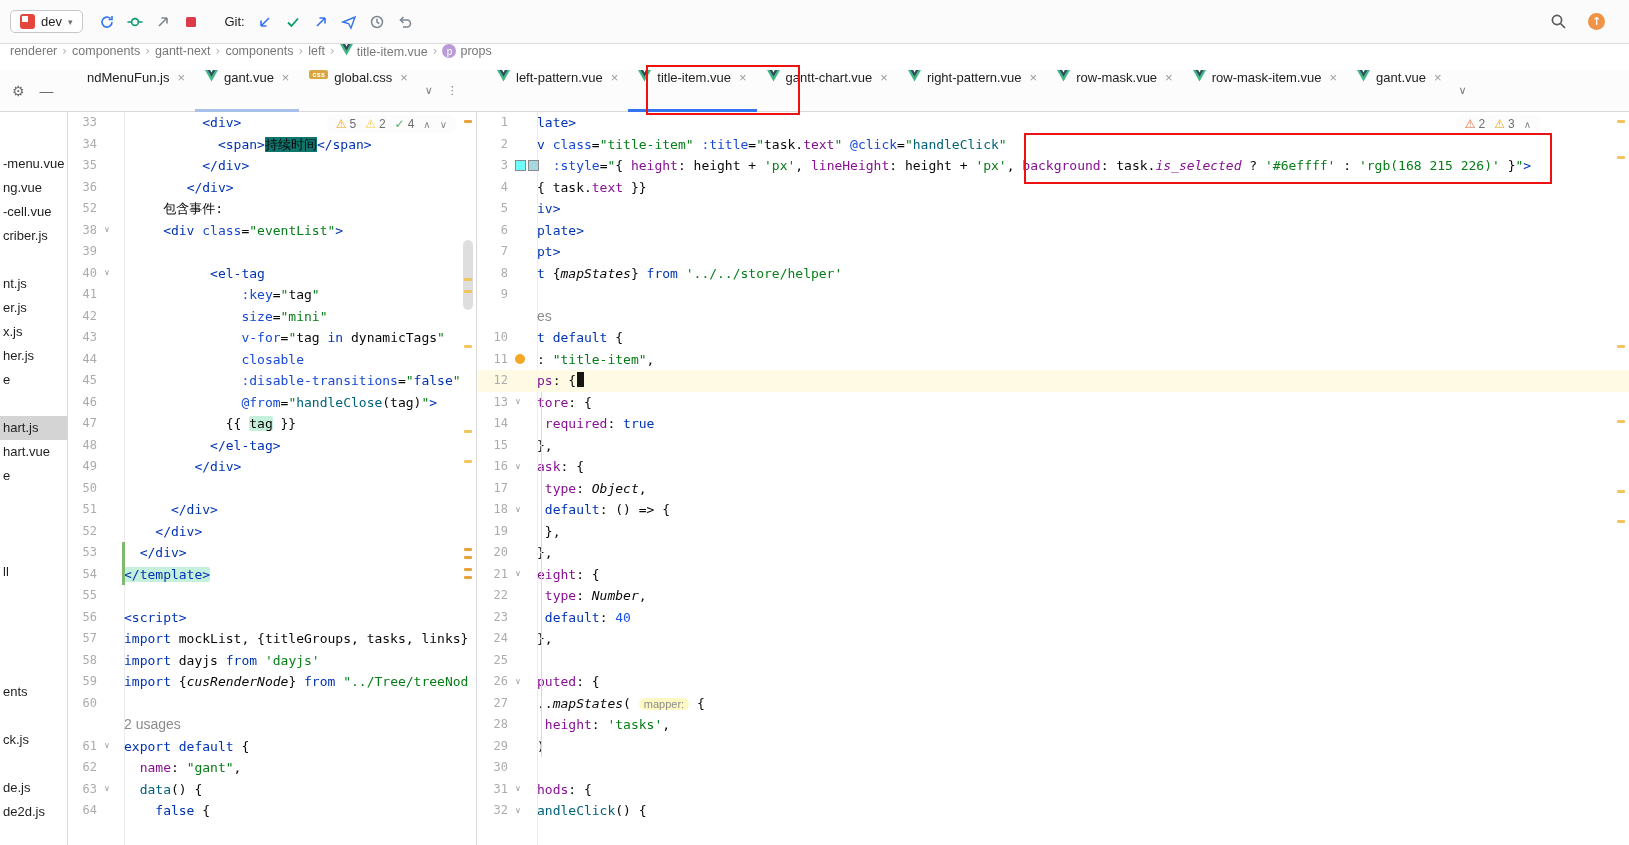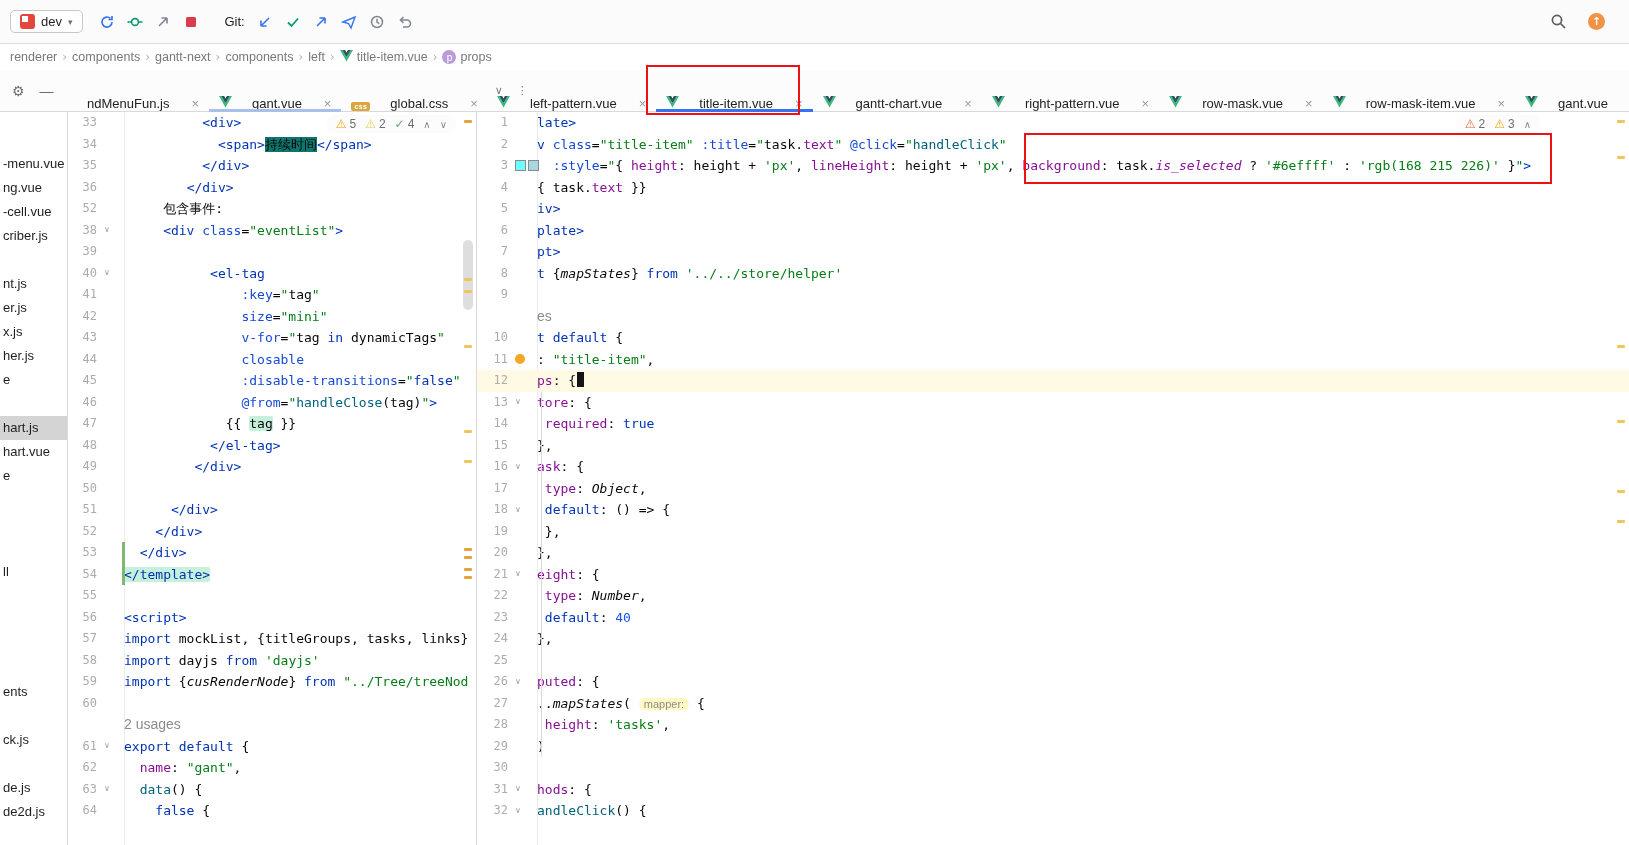--- a/index.html
+++ b/index.html
@@ -14,33 +14,33 @@
   .logo{width:15px;height:15px;background:#e5463b;border-radius:3px;position:relative;flex:none}
   .logo::after{content:"";position:absolute;left:2px;top:2px;width:6px;height:6px;background:#fff}
   .chev-dn{font-size:9px;color:#6e6e6e}
   .tbi{width:28px;height:28px;display:flex;align-items:center;justify-content:center;border-radius:4px;flex:none}
   .gitlabel{color:#222;font-size:13px;margin:0 6px 0 20px}
   .tb-right{margin-left:auto;display:flex;gap:16px;align-items:center;padding-right:14px}
   .upd-circle{width:17px;height:17px;border-radius:50%;background:#f09347;color:#fff;display:flex;
               align-items:center;justify-content:center;font-size:11px;font-weight:bold}
 
   
-  .breadcrumbs{height:26px;display:flex;align-items:center;padding:0 6px;font-size:12.5px;color:#787878;background:#fff}
+  .breadcrumbs{height:26px;display:flex;align-items:flex-start;padding:0 6px;font-size:12.5px;color:#787878;background:#fff}
   .bc-item{display:flex;align-items:center;gap:4px;padding:0 4px;white-space:nowrap}
   .bc-sep{color:#b3b3b3;padding:0 1px;font-size:12px}
   .props-ico{width:14px;height:14px;border-radius:50%;background:#b99bd8;color:#fff;font-size:10px;
              display:flex;align-items:center;justify-content:center}
 
   
   .tabrow{height:42px;position:relative;background:#fcfcfc;border-bottom:1px solid #d9d9d9;box-sizing:border-box}
   .pv-header{position:absolute;left:0;top:0;width:77px;height:100%;display:flex;align-items:center;gap:15px;
              padding-left:12px;box-sizing:border-box;color:#6e6e6e;font-size:14px}
   .tabs-wrap{position:absolute;top:0;height:100%;display:flex;align-items:center;white-space:nowrap}
   .tabs-inner{display:flex;height:100%}
-  .tab{display:flex;align-items:flex-end;gap:20px;padding:0 10px;font-size:13px;color:#222;
+  .tab{display:flex;align-items:flex-start;gap:6px;padding:0 10px;font-size:13px;color:#222;
        position:relative;white-space:nowrap}
   .tab.sel::after{content:"";position:absolute;left:0;right:0;bottom:-1px;height:3px;background:#3574f0}
   .tab.sel-soft::after{content:"";position:absolute;left:0;right:0;bottom:-1px;height:3px;background:#a8c0ea}
   .tab .x{color:#9a9a9a;font-size:13px;margin-left:2px}
   .cssbadge{background:#dba642;color:#fff;font-size:7px;font-weight:bold;padding:1px 3px;border-radius:2px;letter-spacing:.4px}
   .strip-ico{color:#7a7a7a;font-size:11px;padding:0 7px}
 
   
   .main{display:flex;height:733px}
   .project{width:68px;border-right:1px solid #d9d9d9;box-sizing:border-box;padding-top:40px;

